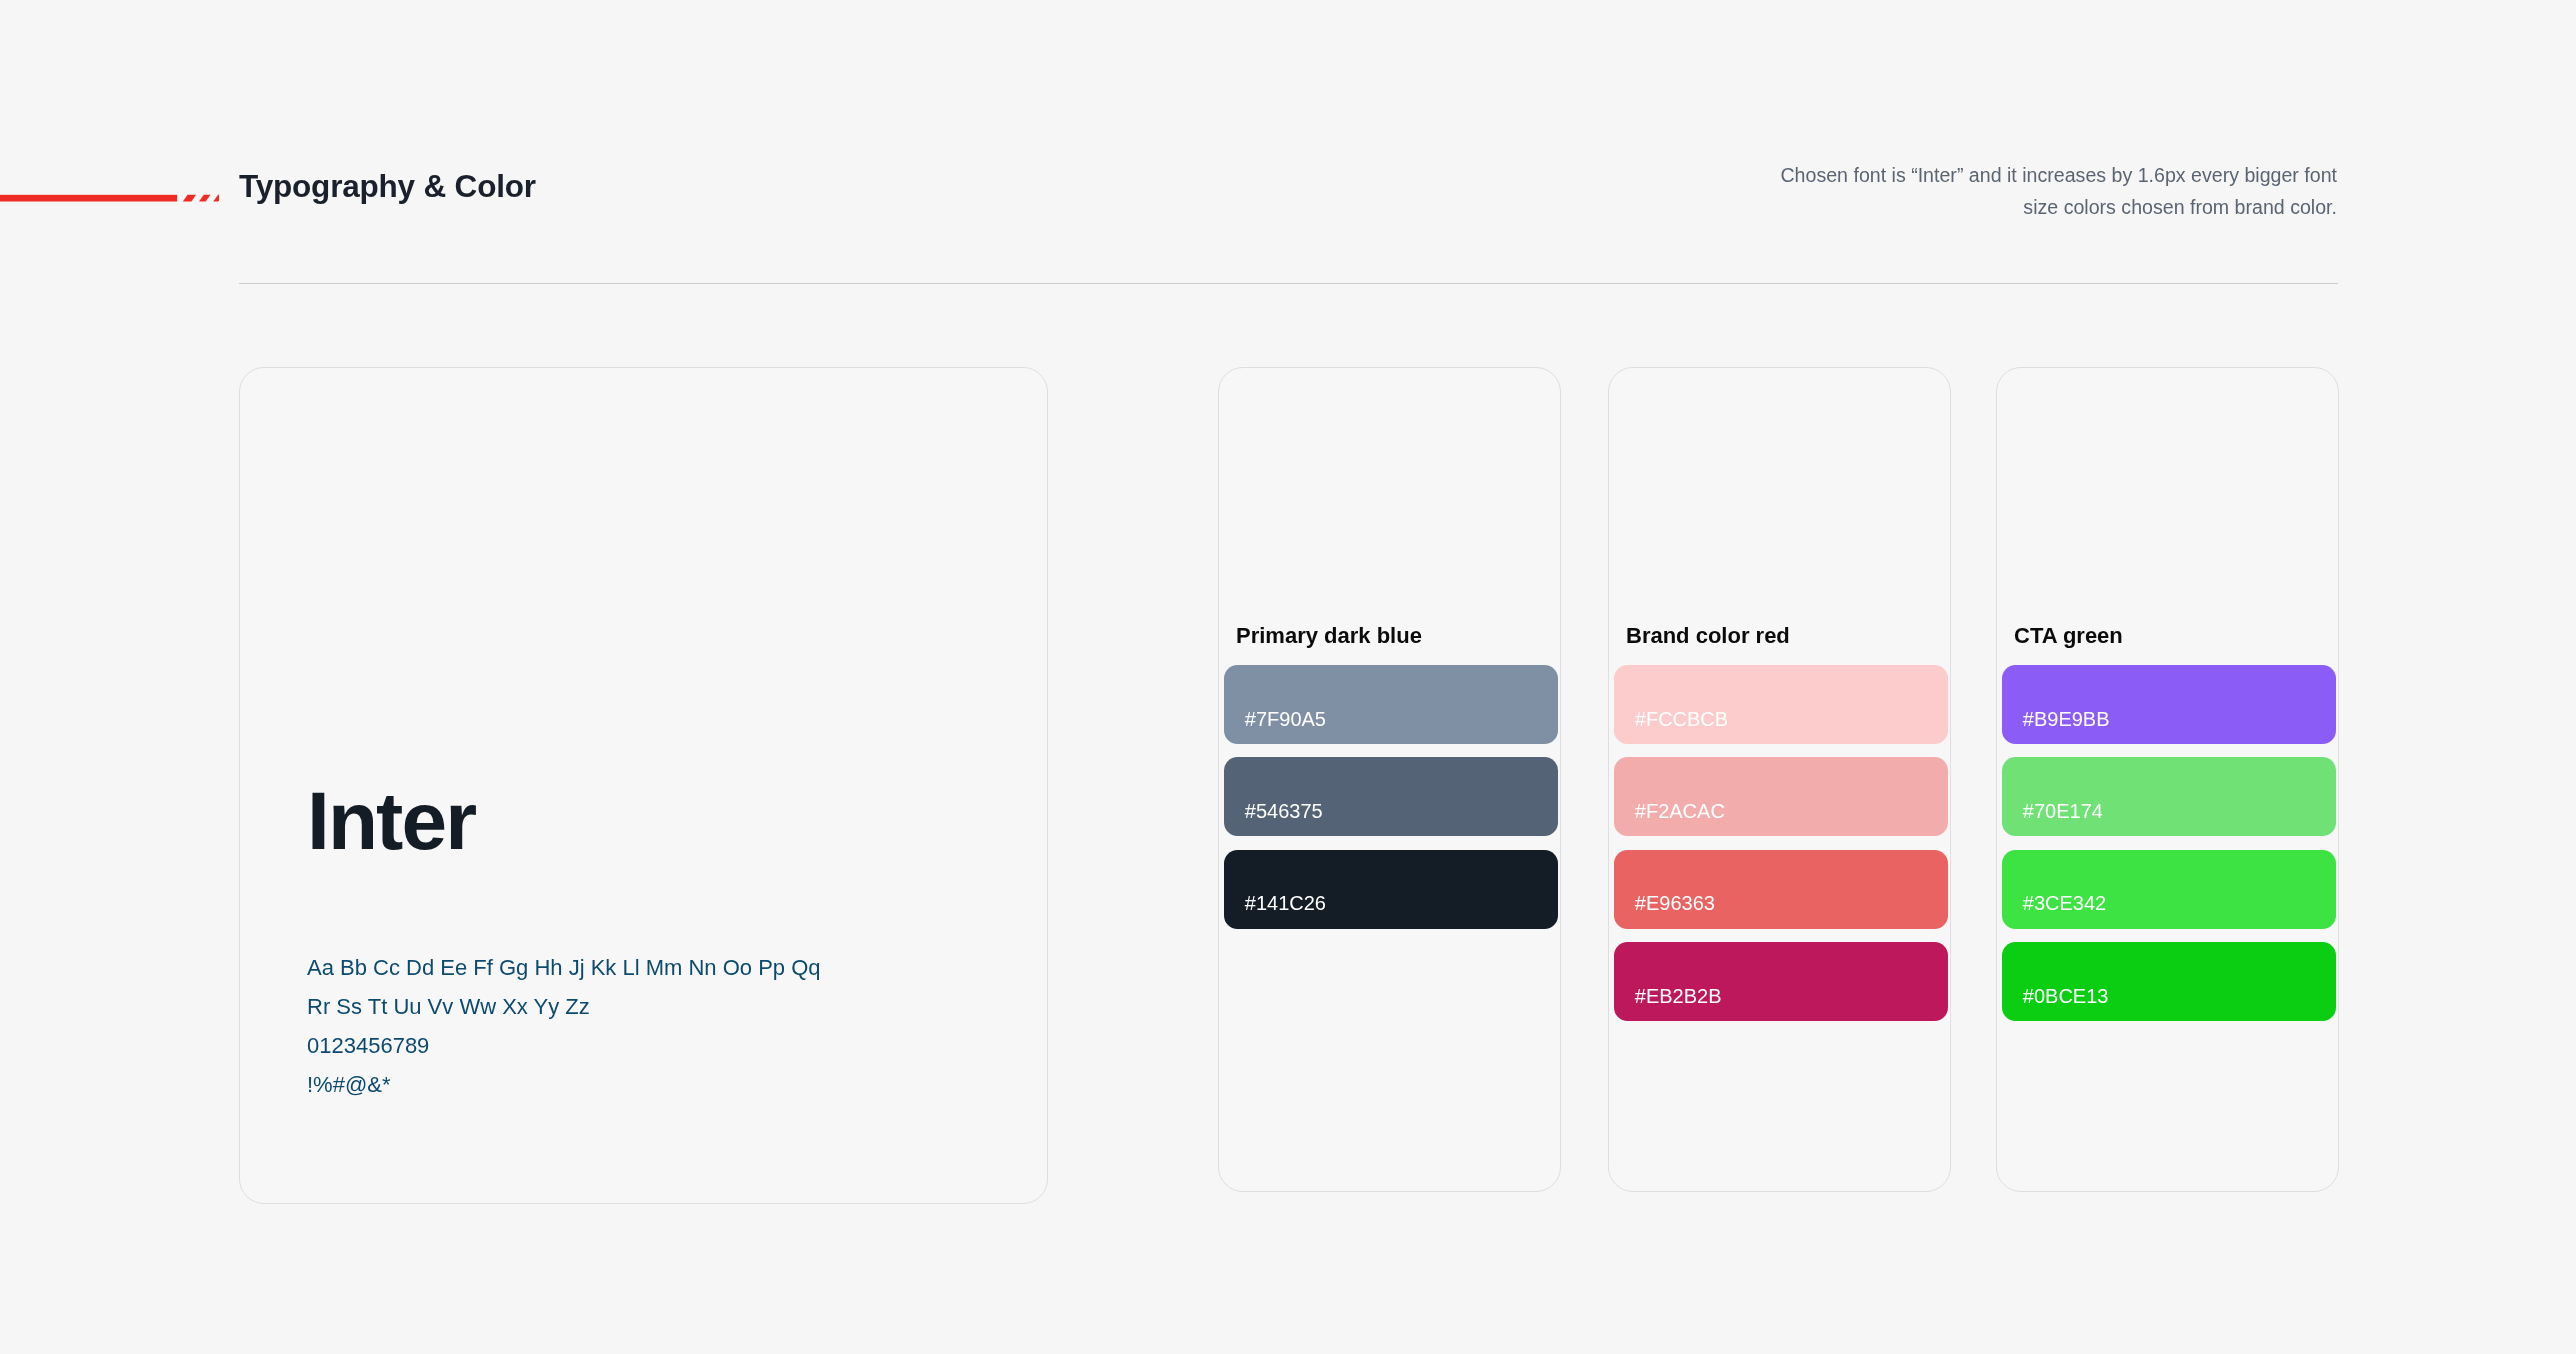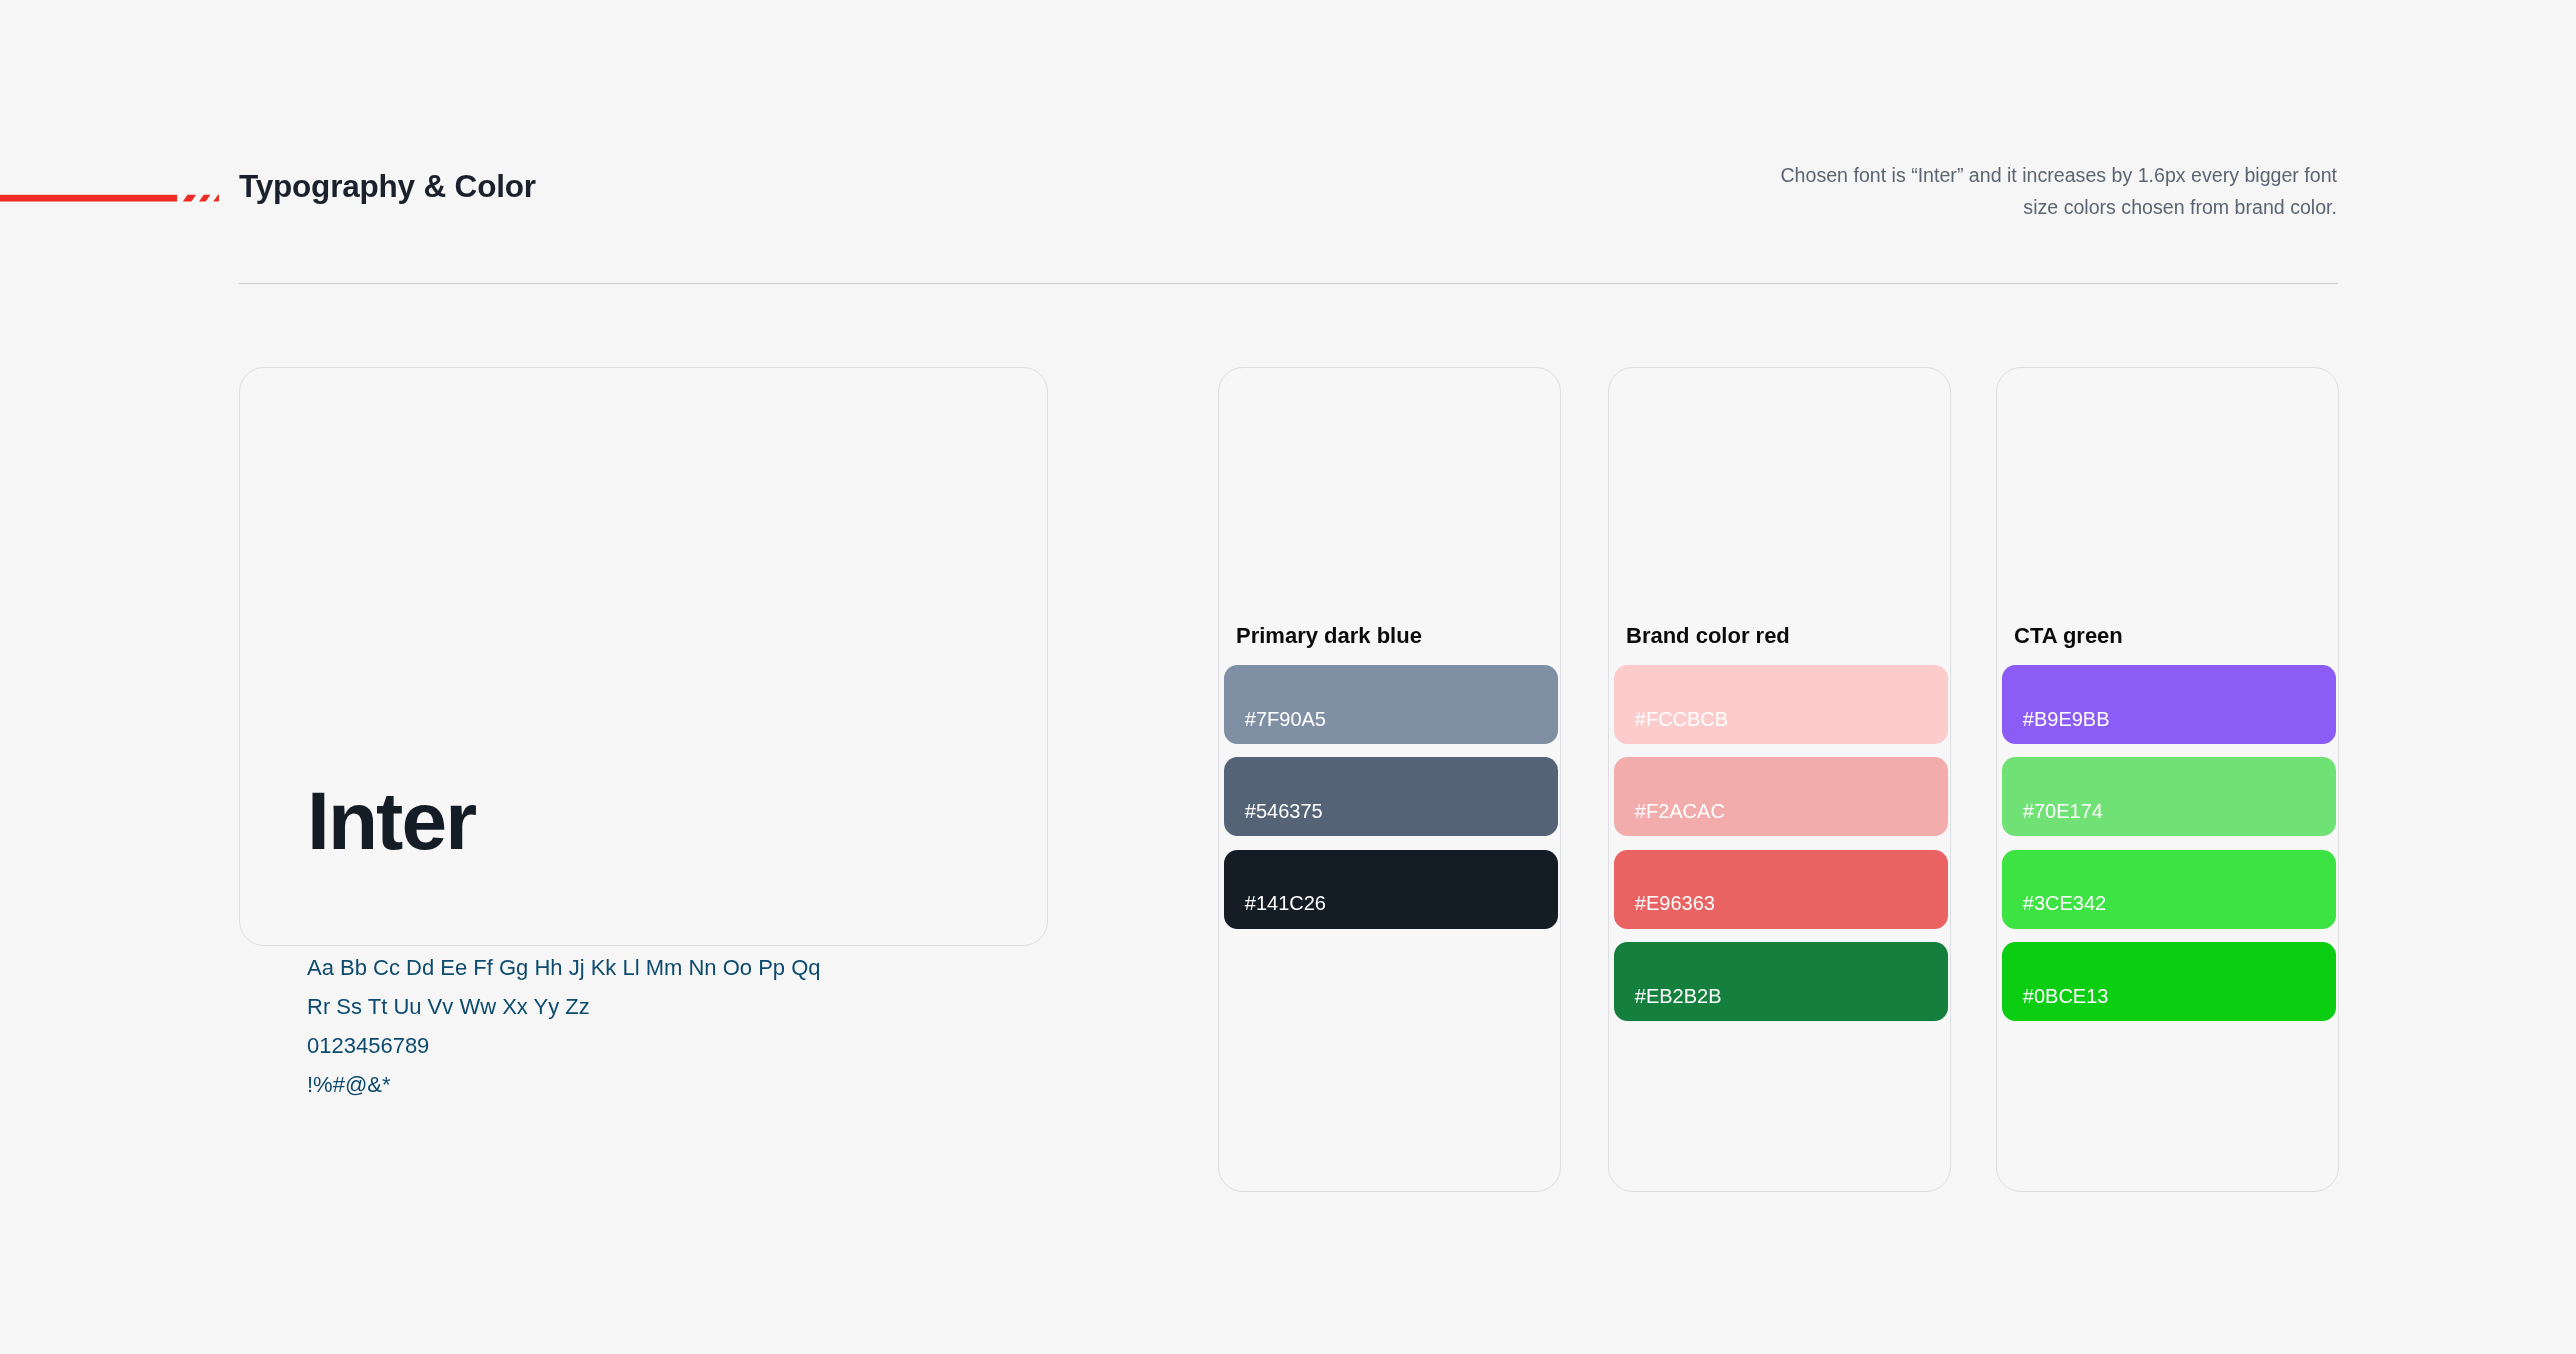--- a/index.html
+++ b/index.html
@@ -74,21 +74,21 @@
     top: 367px;
     width: 2576px;
     height: 830px;
   }
 
   .type-card {
     position: absolute;
     left: 239px;
     top: 0;
     width: 809px;
-    height: 579px;
+    height: 837px;
     background: #F7F7F7;
     border: 1px solid #DCDEE1;
     border-radius: 25px;
   }
 
   .type-sample {
     position: absolute;
     left: 67px;
     top: 412px;
     font-size: 82px;
@@ -208,21 +208,21 @@
       <div class="swatch-stack">
         <div class="swatch" style="background: rgb(252, 203, 203);">
           <span class="swatch-label">#FCCBCB</span>
         </div>
         <div class="swatch" style="background: rgb(242, 172, 172);">
           <span class="swatch-label">#F2ACAC</span>
         </div>
         <div class="swatch" style="background: rgb(233, 99, 99);">
           <span class="swatch-label">#E96363</span>
         </div>
-        <div class="swatch" style="background: #15803d;">
+        <div class="swatch" style="background: #be185d;">
           <span class="swatch-label">#EB2B2B</span>
         </div>
       </div>
     </div>
 
     <div class="swatch-card col3">
       <div class="swatch-title">CTA green</div>
       <div class="swatch-stack">
         <div class="swatch" style="background: #8b5cf6;">
           <span class="swatch-label">#B9E9BB</span>

